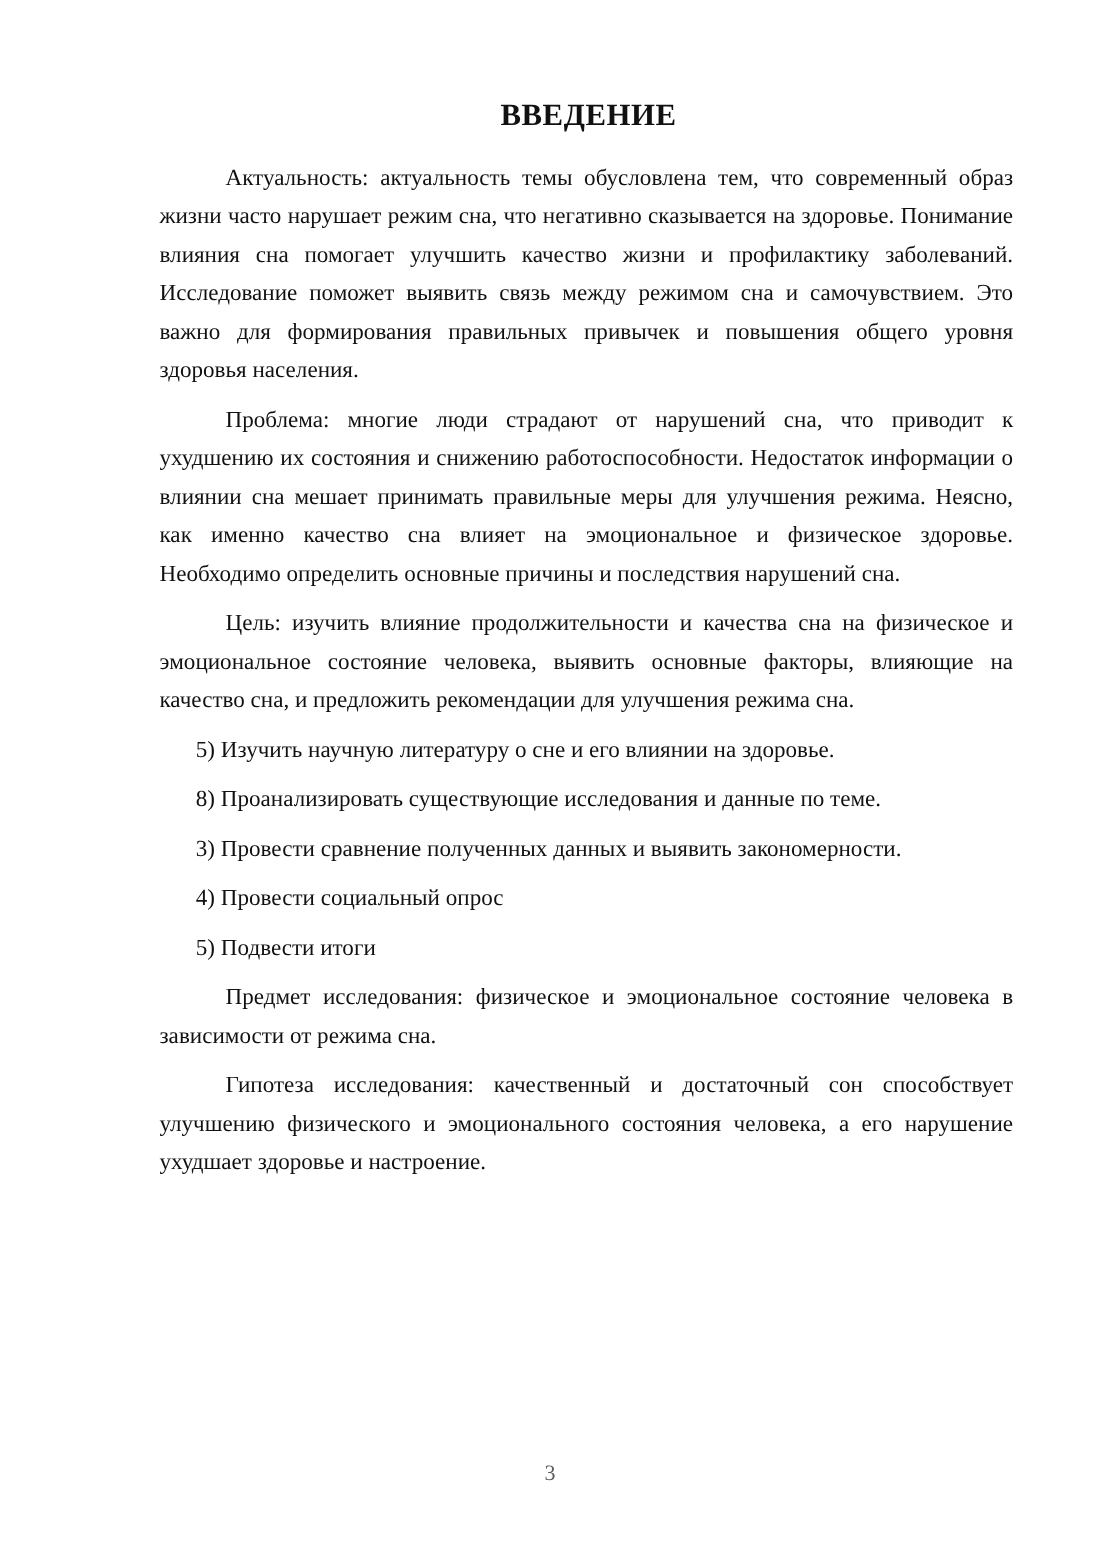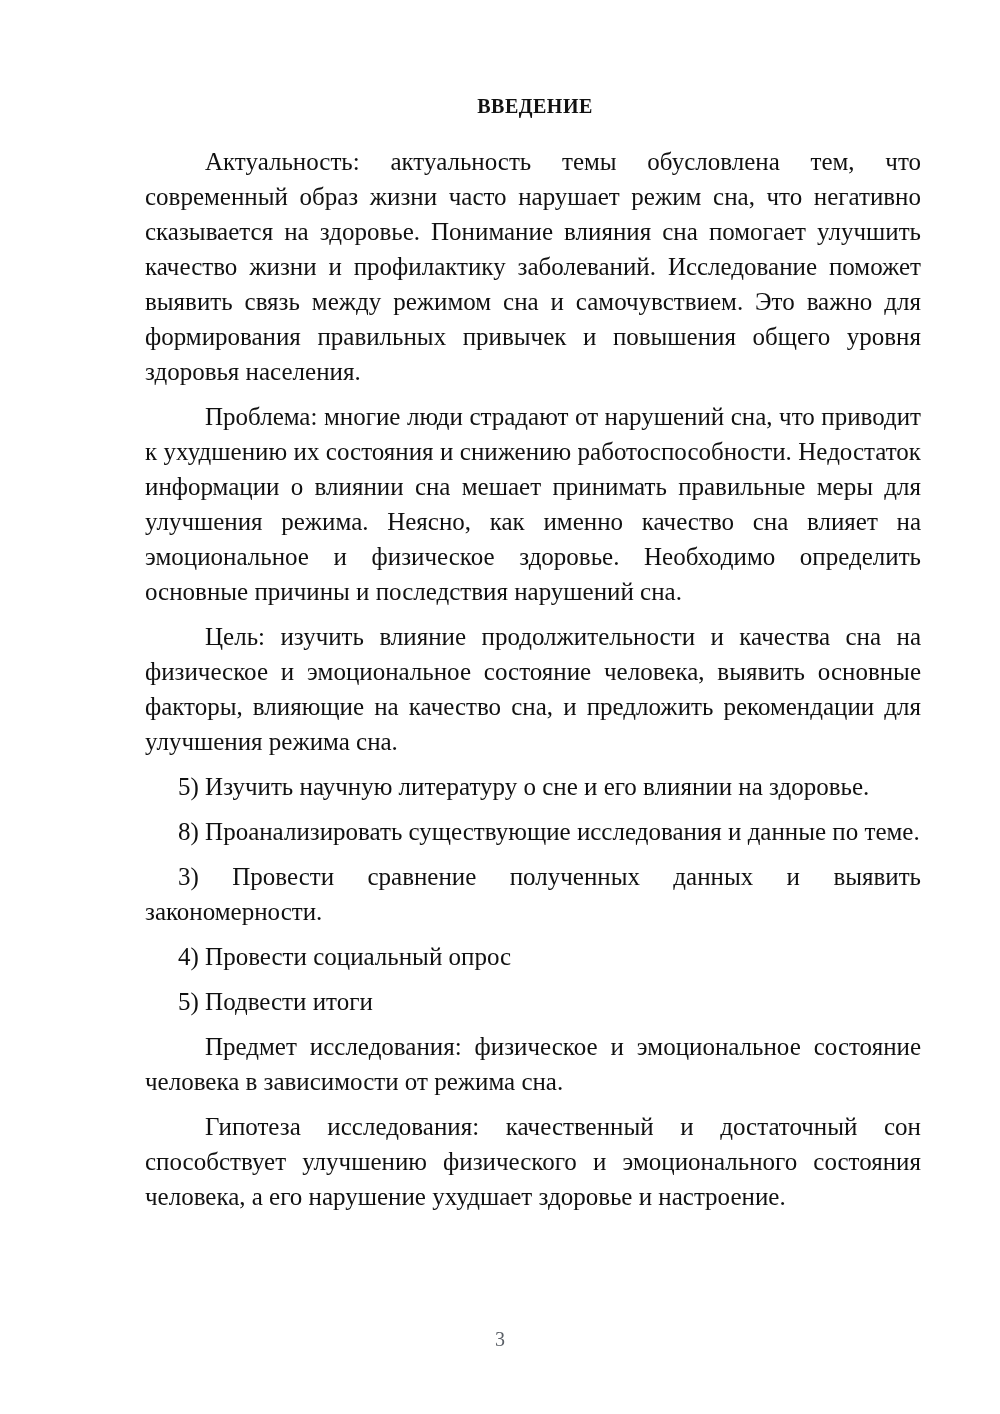--- a/index.html
+++ b/index.html
@@ -18,29 +18,29 @@
     background: var(--page-bg, #ffffff);
     overflow: hidden;
   }
   .content {
     position: absolute;
     left: 145px;
     top: 90px;
     width: 780px;
   }
   .heading {
-    font-size: 20px;
+    font-size: 28px;
     line-height: 32px;
     font-weight: 700;
     text-align: center;
     letter-spacing: 0.5px;
     margin: 0 0 22px 0;
   }
   .para {
-    font-size: 25px;
+    font-size: 21px;
     line-height: 35px;
     margin: 10px 4px 0 0;
     text-align: justify;
     text-indent: 60px;
   }
   .task {
     text-indent: 33px;
   }
   .page-number {
     position: absolute;

